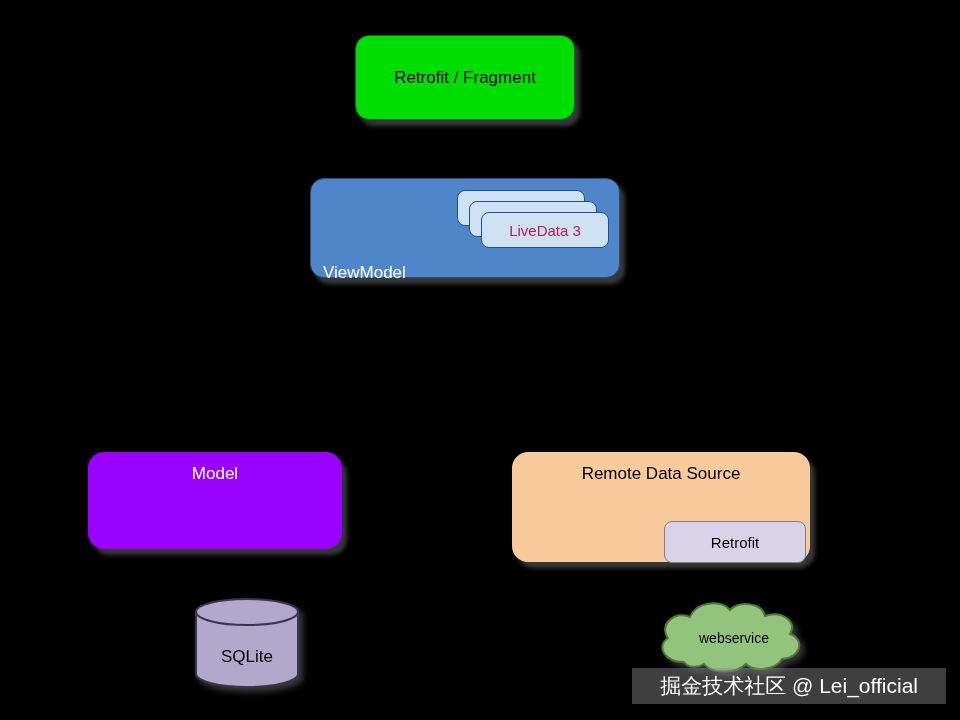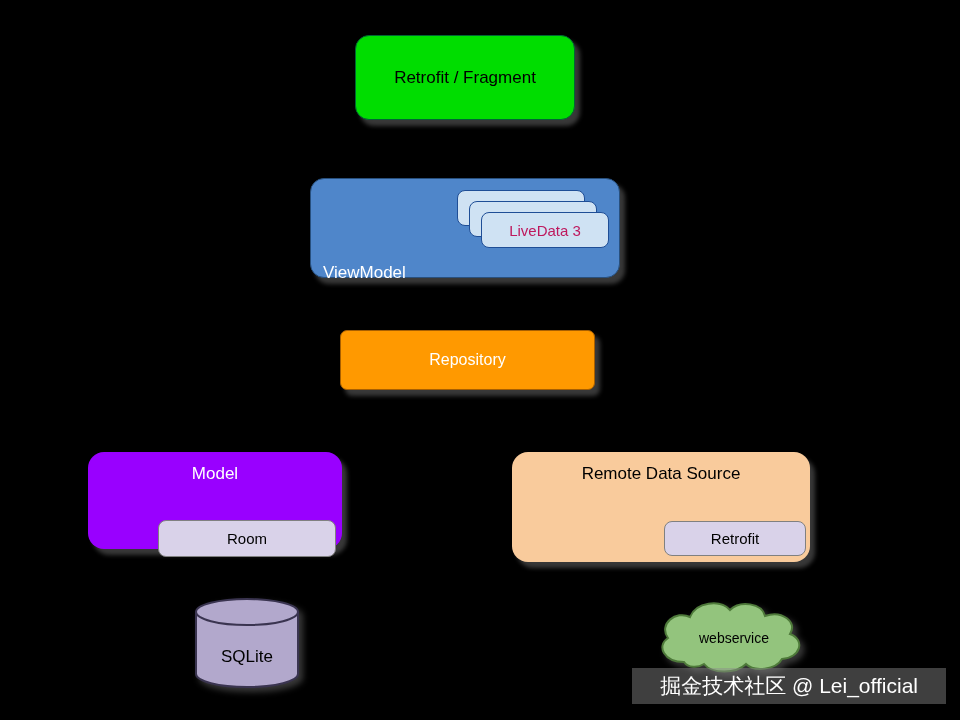--- a/index.html
+++ b/index.html
@@ -39,21 +39,21 @@
   .subbox{position:absolute;box-sizing:border-box;background:#d9d2e9;
           border:1.5px solid #808080;border-radius:8px;display:flex;
           align-items:center;justify-content:center;color:#000;font-size:15px;}
   .room{left:70px;top:68px;width:178px;height:37px;}
 
   
   .remote{left:512px;top:452px;width:298px;height:110px;background:#f9cb9c;
           border-radius:16px;}
   .remote-label{position:absolute;top:12px;left:0;width:100%;text-align:center;
                 color:#000;font-size:17px;}
-  .retrofit{left:152px;top:69px;width:142px;height:35px;}
+  .retrofit{left:152px;top:69px;width:142px;height:42px;}
 
   
   .svgwrap{position:absolute;}
   .sqlite-wrap{left:193px;top:596px;width:108px;height:96px;
                filter:drop-shadow(4px 4px 3px rgba(125,125,125,0.45));}
   .cloud-wrap{left:650px;top:596px;width:168px;height:80px;
               filter:drop-shadow(4px 4px 3px rgba(125,125,125,0.45));}
   .svg-label{font-family:"Liberation Sans","DejaVu Sans",sans-serif;fill:#000;}
 
   
@@ -72,29 +72,23 @@
 
   <div class="node viewmodel shadowed">
     <div class="viewmodel-label">ViewModel</div>
     <div class="ld-card ld-back2"></div>
     <div class="ld-card ld-back1"></div>
     <div class="ld-card ld-front">
       <span>LiveData 3</span>
     </div>
   </div>
 
-  <div class="node repository shadowed">
-    <span>Repository</span>
-  </div>
 
   <div class="node model shadowed">
     <div class="model-label">Model</div>
-    <div class="subbox room">
-      <span>Room</span>
-    </div>
   </div>
 
   <div class="node remote shadowed">
     <div class="remote-label">Remote Data Source</div>
     <div class="subbox retrofit">
       <span>Retrofit</span>
     </div>
   </div>
 
   <div class="svgwrap sqlite-wrap">

